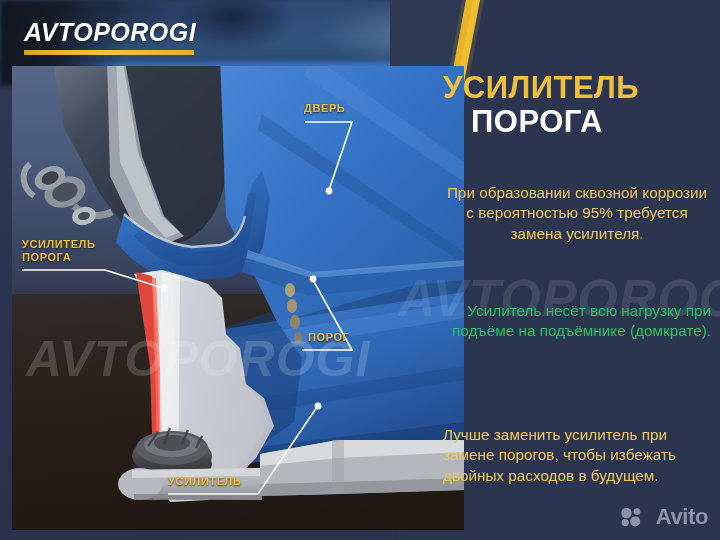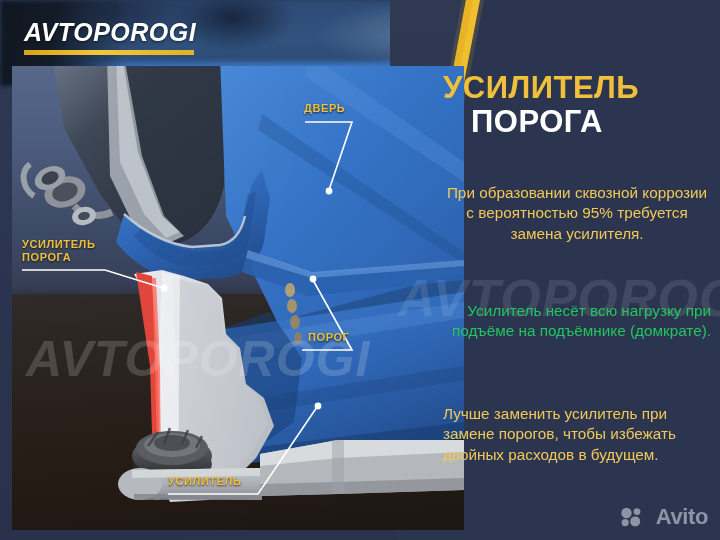--- a/index.html
+++ b/index.html
@@ -114,21 +114,21 @@
     padding-left:28px;
   }
   .para {
     position:absolute; left:443px; width:268px;
     font-size:15.3px; line-height:1.33; font-weight:normal;
   }
   .para.gold { color:#f2c957; }
   .para.white { color:#22c55e;text-align:right; }
   #para1 { top:183px;text-align:center; }
   #para2 { top:301px; }
-  #para3 { top:404px; }
+  #para3 { top:425px; }
 
   
   .right-wm {
     position:absolute; left:398px; top:268px;
     font-size:52px; font-weight:bold; font-style:italic;
     color:rgba(255,255,255,.10); letter-spacing:1px;
     white-space:nowrap; pointer-events:none; overflow:hidden;
   }
 
   

